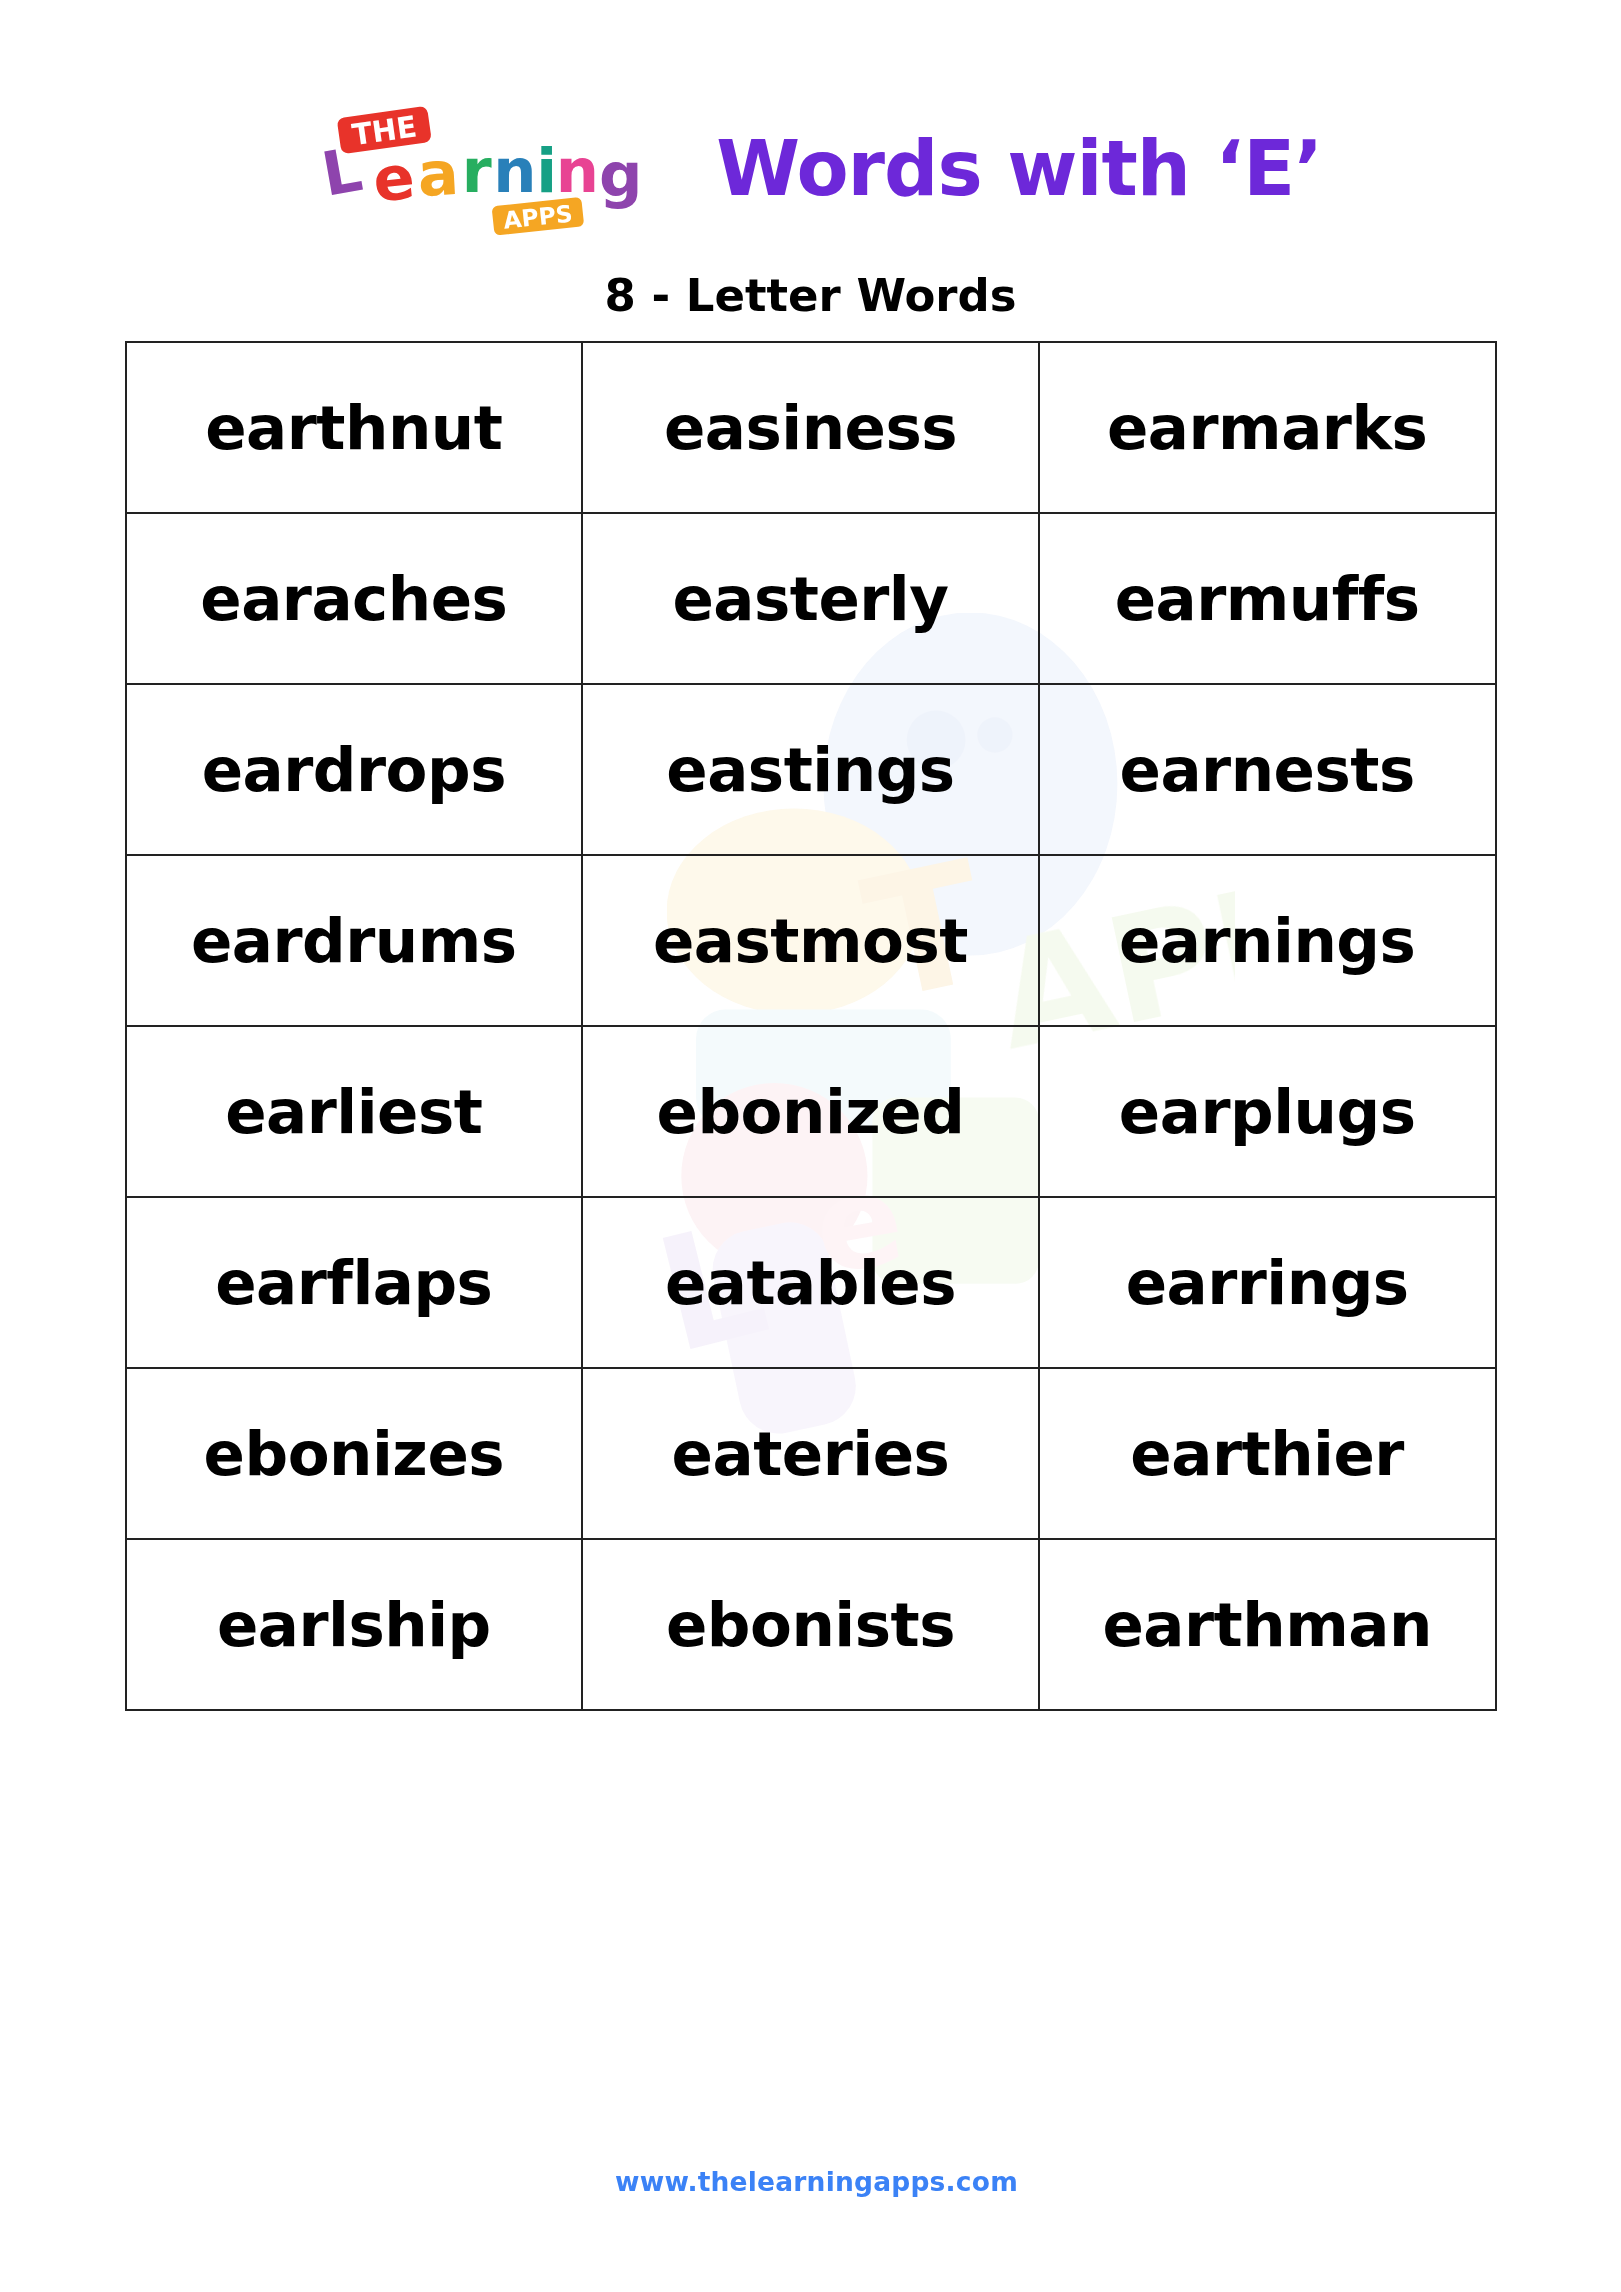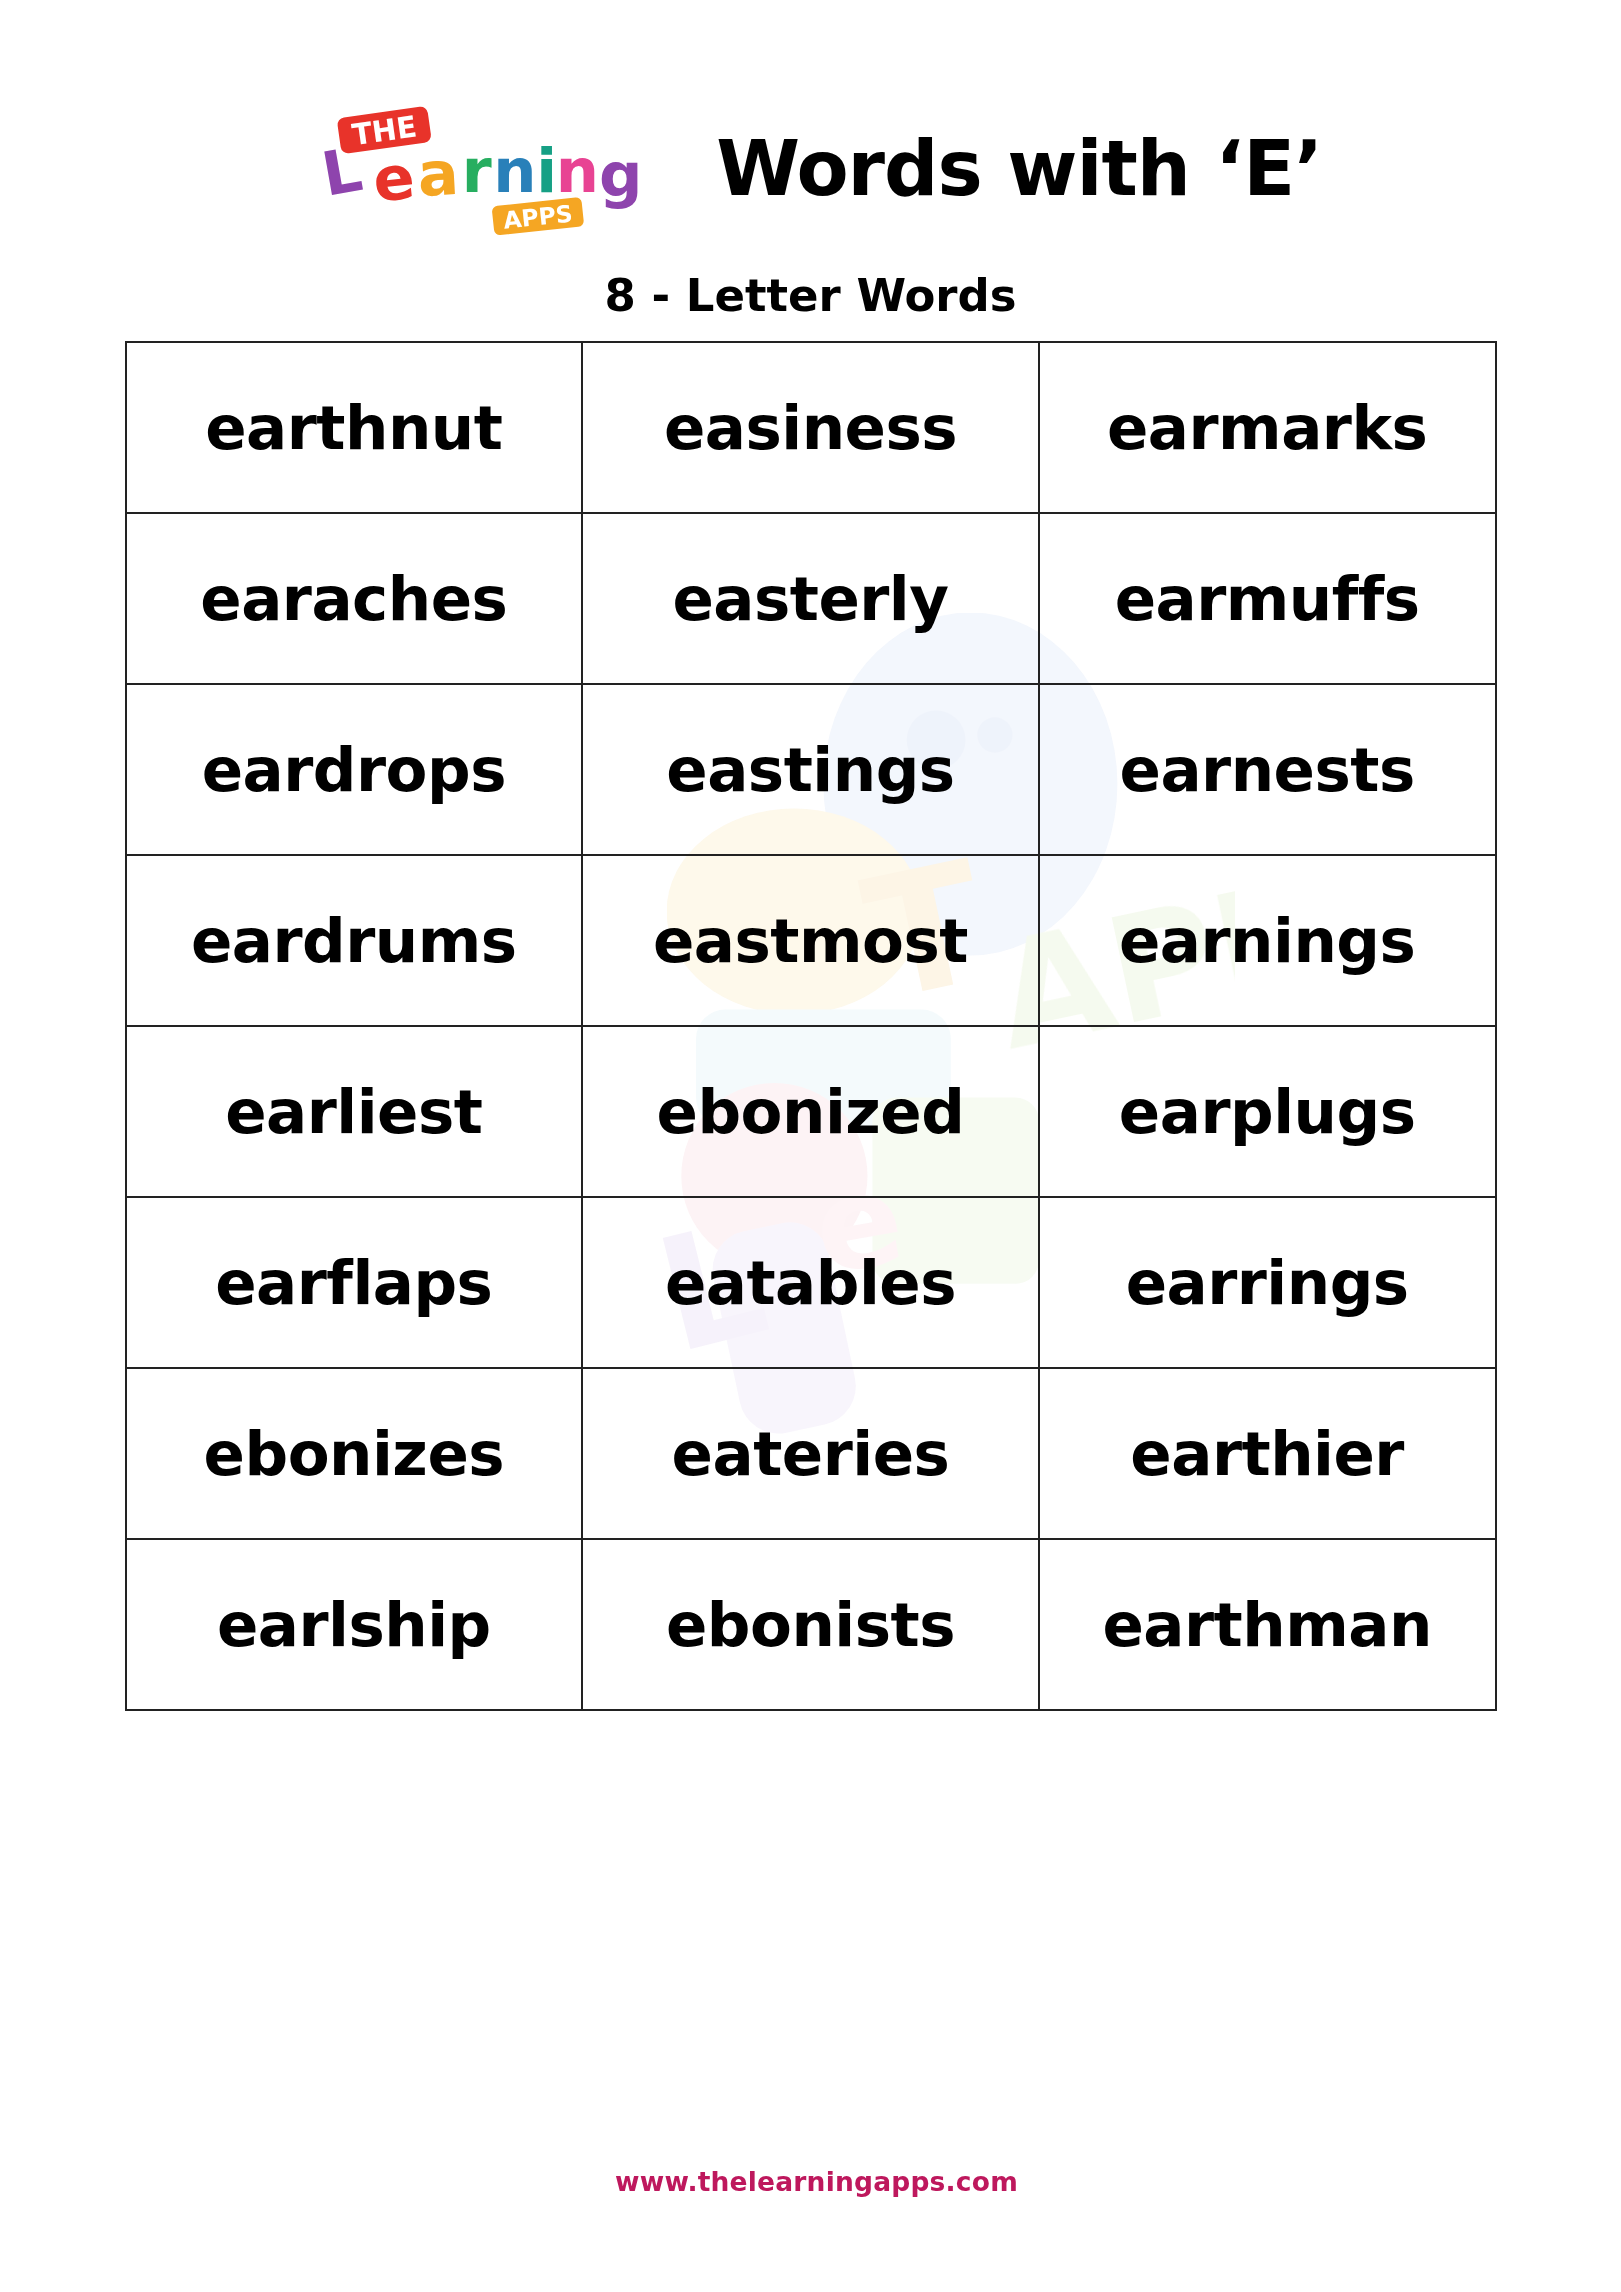--- a/index.html
+++ b/index.html
@@ -55,21 +55,21 @@
     width: 382px;
     height: 147px;
     position: relative;
     flex: 0 0 auto;
     margin-left: 9.8px;
   }
   .page-title {
     font-family: "DejaVu Sans", sans-serif;
     font-weight: bold;
     font-size: 76px;
-    color: #000000;
+    color: #6d28d9;
     letter-spacing: -1px;
     white-space: nowrap;
     line-height: 1;
     margin-top: 3.9px;
   }
   .page-subtitle {
     font-family: "DejaVu Sans", sans-serif;
     font-weight: bold;
     font-size: 45px;
     color: #000000;
@@ -103,21 +103,21 @@
   
   .footer {
     position: absolute;
     left: 0;
     right: 0;
     bottom: 96px;
     text-align: center;
     font-family: "DejaVu Sans", sans-serif;
     font-weight: bold;
     font-size: 26.5px;
-    color: #be185d;
+    color: #3b82f6;
     letter-spacing: 0.2px;
     z-index: 3;
     margin-left: 12px;
   }
 </style>
 </head>
 <body>
 
 <div class="page">
 

